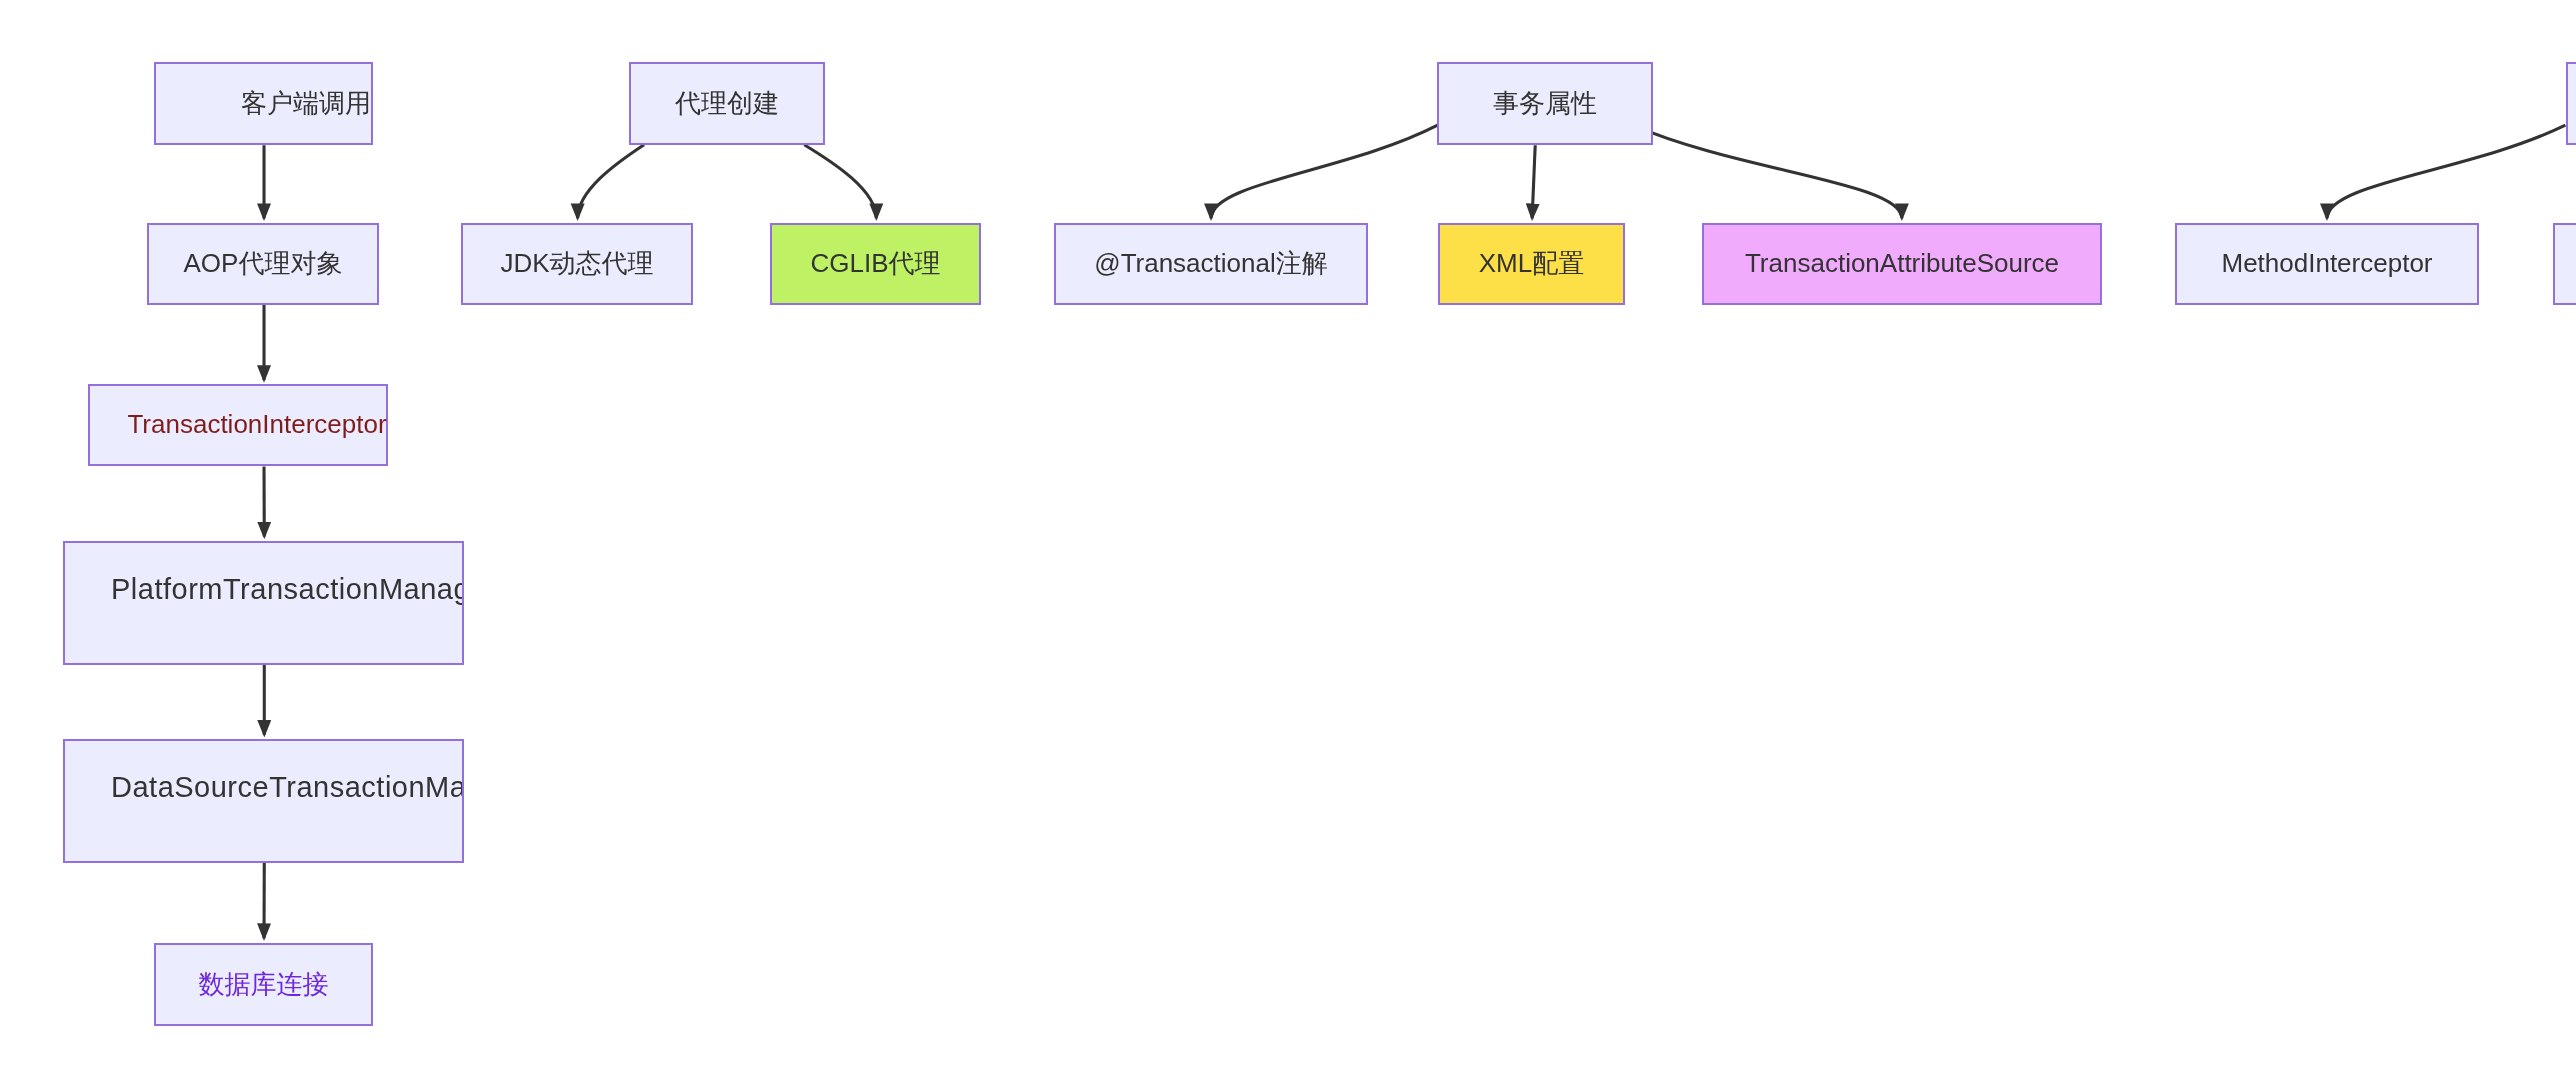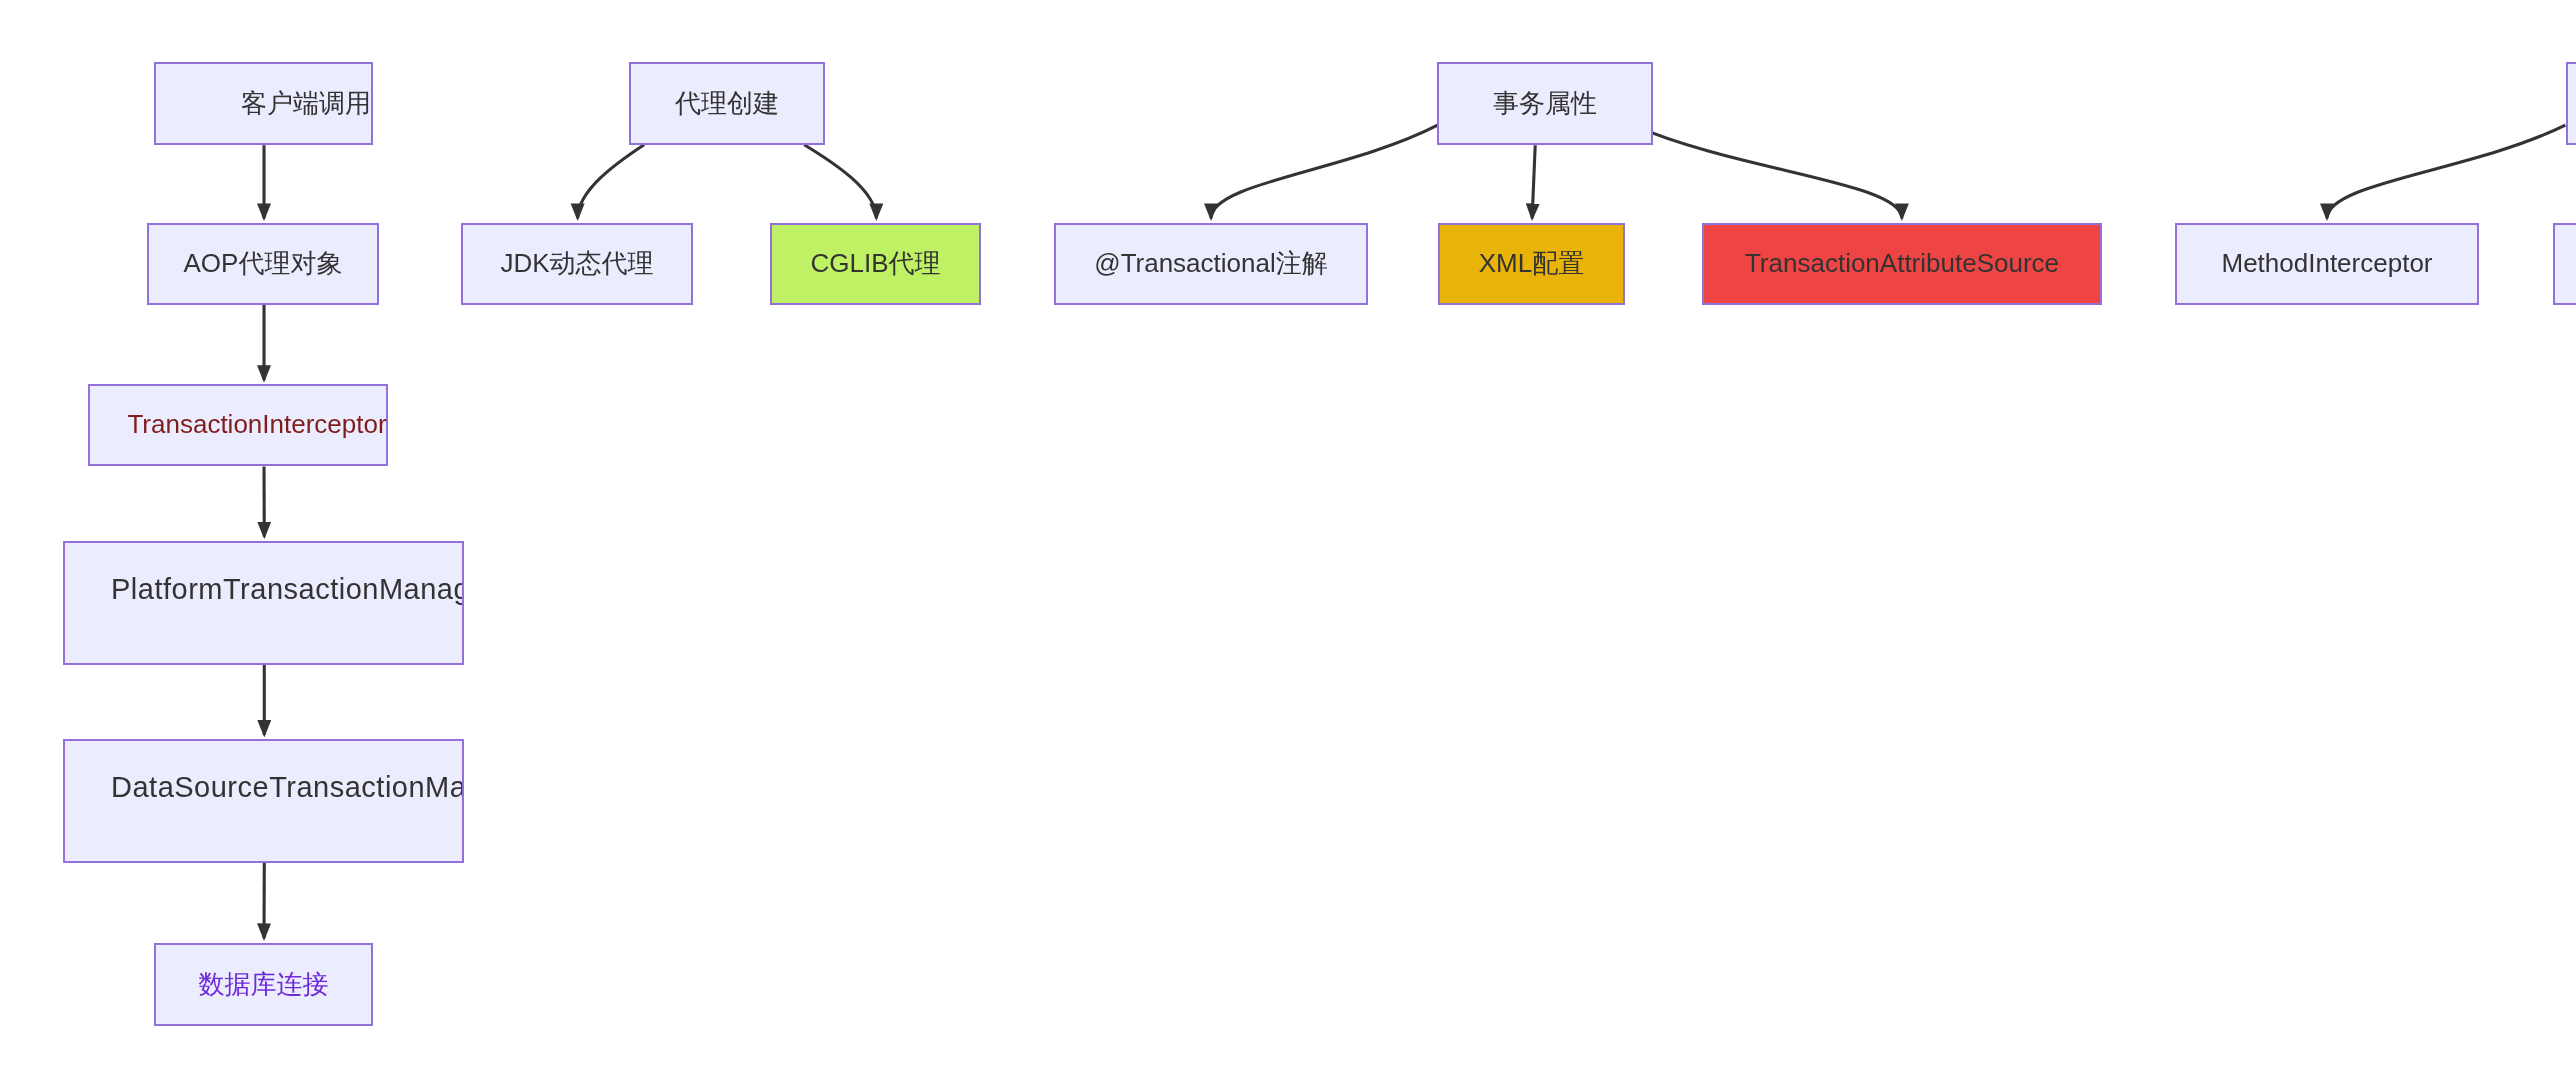--- a/index.html
+++ b/index.html
@@ -96,24 +96,24 @@
       </div>
       <div class="node" style="left: 770px; top: 223px; width: 211px; height: 82px; background: #bef264; border-color: rgb(147, 112, 219); color: rgb(51, 51, 51);">
         <span class="label">CGLIB代理</span>
       </div>
       <div class="node" style="left: 1437px; top: 62px; width: 216px; height: 83px; background: rgb(236, 236, 255); border-color: rgb(147, 112, 219); color: rgb(51, 51, 51);">
         <span class="label">事务属性</span>
       </div>
       <div class="node" style="left: 1054px; top: 223px; width: 314px; height: 82px; background: rgb(236, 236, 255); border-color: rgb(147, 112, 219); color: rgb(51, 51, 51);">
         <span class="label">@Transactional注解</span>
       </div>
-      <div class="node" style="left: 1438px; top: 223px; width: 187px; height: 82px; background: #eab308; border-color: rgb(147, 112, 219); color: rgb(51, 51, 51);">
+      <div class="node" style="left: 1438px; top: 223px; width: 187px; height: 82px; background: #fde047; border-color: rgb(147, 112, 219); color: rgb(51, 51, 51);">
         <span class="label">XML配置</span>
       </div>
-      <div class="node" style="left: 1702px; top: 223px; width: 400px; height: 82px; background: #ef4444; border-color: rgb(147, 112, 219); color: rgb(51, 51, 51);">
+      <div class="node" style="left: 1702px; top: 223px; width: 400px; height: 82px; background: #f0abfc; border-color: rgb(147, 112, 219); color: rgb(51, 51, 51);">
         <span class="label">TransactionAttributeSource</span>
       </div>
       <div class="node" style="left: 2566px; top: 62px; width: 168px; height: 83px; background: rgb(236, 236, 255); border-color: rgb(147, 112, 219); color: rgb(51, 51, 51);"></div>
       <div class="node" style="left: 2175px; top: 223px; width: 304px; height: 82px; background: rgb(236, 236, 255); border-color: rgb(147, 112, 219); color: rgb(51, 51, 51);">
         <span class="label">MethodInterceptor</span>
       </div>
       <div class="node" style="left: 2553px; top: 223px; width: 193px; height: 82px; background: rgb(236, 236, 255); border-color: rgb(147, 112, 219); color: rgb(51, 51, 51);"></div>
     </div>
 </div>
 

